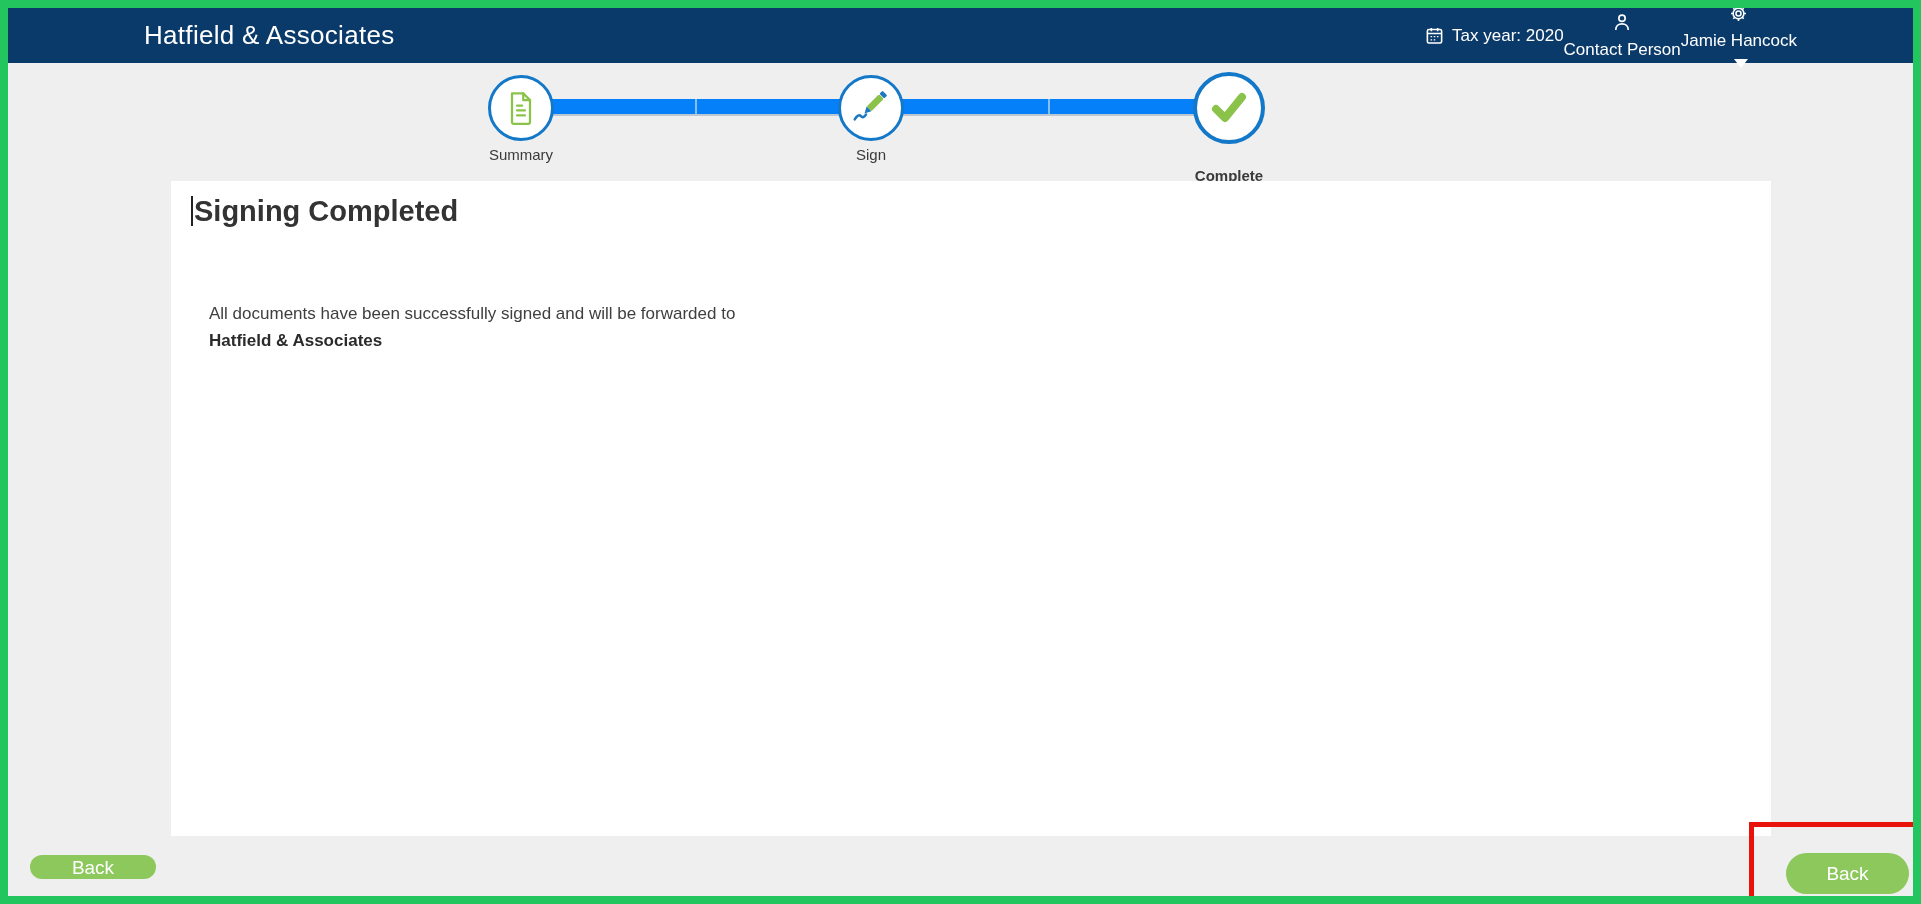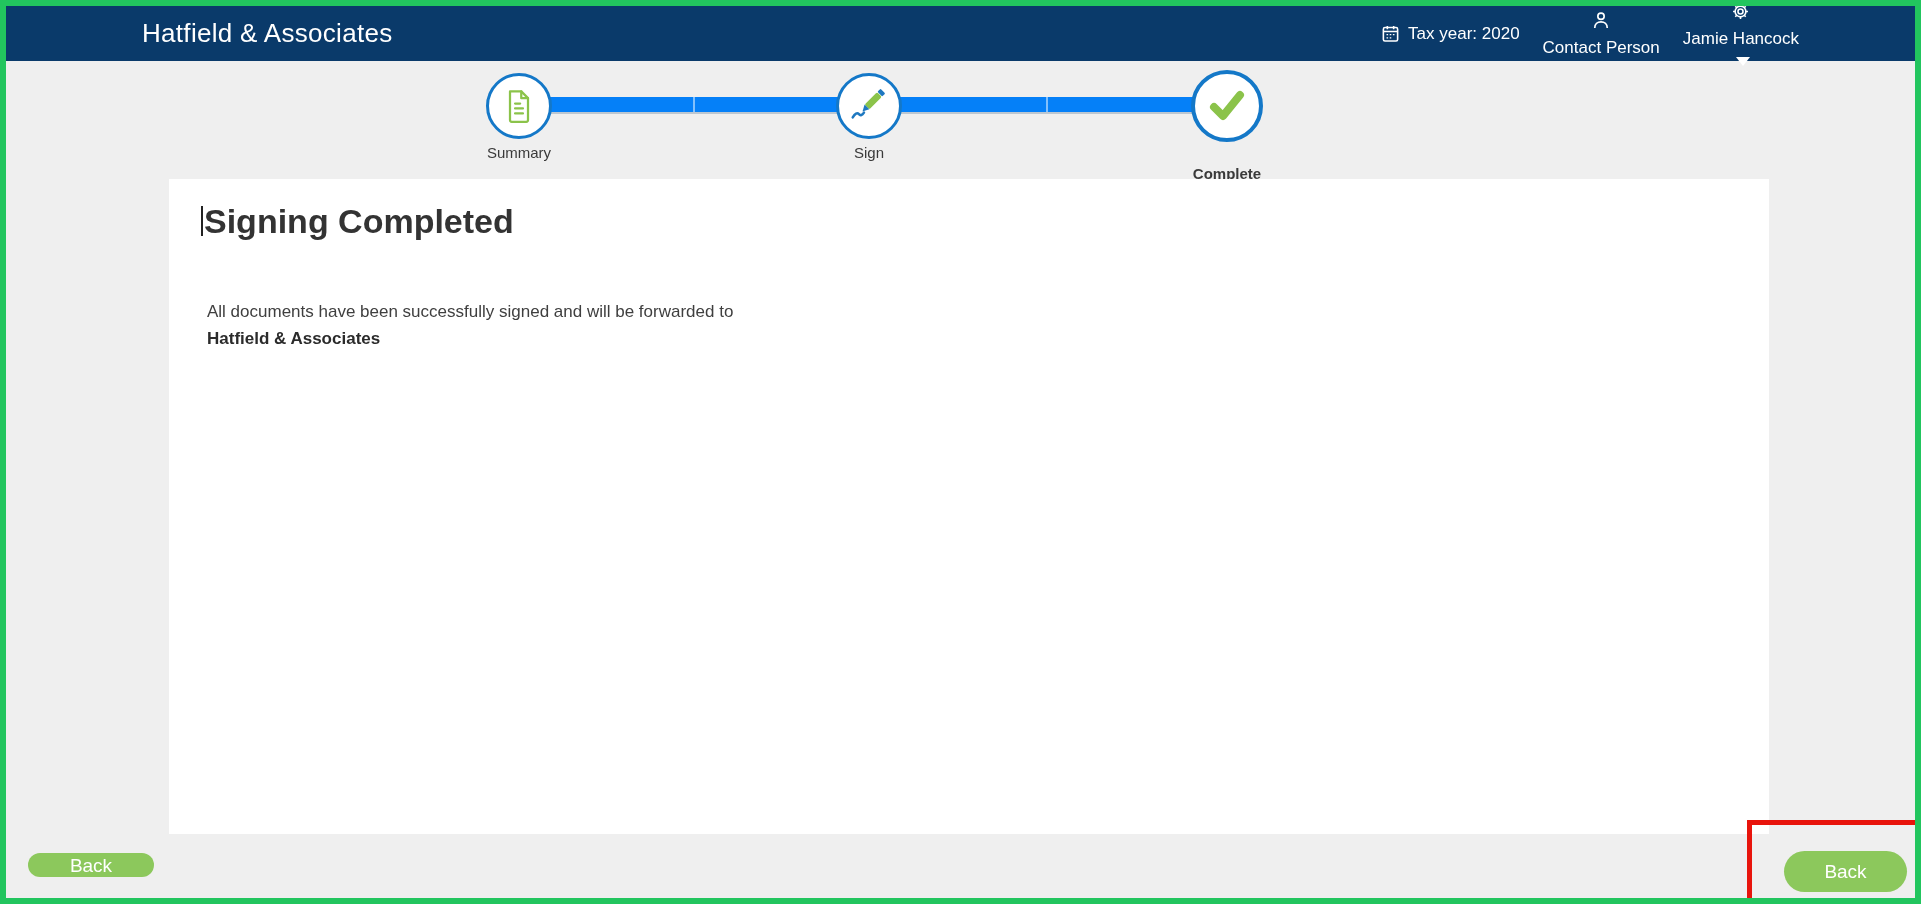--- a/index.html
+++ b/index.html
@@ -1,27 +1,27 @@
 <!DOCTYPE html>
 <html style="--header-bg: #0a3a6a; --progress-bar: #0580f8; --step-circle-border: #1478c8; --icon-green: #8bc34a; --button-green: #8cc85c; --page-bg: #efefef; --annotation-red: #e8140c;"><head>
 <meta charset="utf-8">
 <style>
   html,body{margin:0;padding:0;background:#fff;font-family:"Liberation Sans",sans-serif;}
   .screen{
     position:relative;width:1921px;height:904px;box-sizing:border-box;
-    border:6px solid #22c55e;background:var(--page-bg,#efefef);overflow:hidden;
+    border:8px solid #22c55e;background:var(--page-bg,#efefef);overflow:hidden;
   }
   
   .app-header{
     height:55px;background:var(--header-bg,#0a3a6a);color:#fff;
     display:flex;align-items:center;box-sizing:border-box;
     padding:0 116px 0 136px;
   }
   .app-title{font-size:26px;font-weight:400;letter-spacing:.3px;white-space:nowrap;}
-  .header-right{margin-left:auto;display:flex;align-items:center;gap:23px;font-size:17px;}
+  .header-right{margin-left:auto;display:flex;align-items:center;font-size:17px;}
   .header-item{display:flex;align-items:center;gap:8px;white-space:nowrap;cursor:default;}
   .header-item.clickable{cursor:pointer;flex-direction:column;}
   .header-item svg{display:block;}
   .caret-down{width:0;height:0;border-left:7px solid transparent;border-right:7px solid transparent;border-top:9px solid #fff;margin-left:5px;}
   
   .stepper{position:absolute;left:0;top:55px;width:100%;height:125px;}
   .bar{
     position:absolute;left:513px;top:36px;width:708px;height:15px;
     background:var(--progress-bar,#0580f8);
     box-shadow:0 2px 0 rgba(10,58,106,.22);
@@ -40,21 +40,21 @@
   .step-circle svg{display:block;}
   .step-label{position:absolute;top:83px;width:160px;text-align:center;font-size:15px;color:#3a3a3a;}
   .l1{left:433px}
   .l2{left:783px}
   .l3{left:1141px;font-weight:700;top:104px;text-decoration:underline;}
   
   .card{
     position:absolute;left:163px;top:173px;width:1600px;height:655px;
     background:#fff;box-sizing:border-box;padding:14px 20px;
   }
-  .heading{margin:12px;font-size:34px;font-weight:700;color:#333;display:flex;align-items:center;line-height:32px;}
+  .heading{margin:0;font-size:29px;font-weight:700;color:#333;display:flex;align-items:center;line-height:32px;}
   .text-cursor{display:inline-block;width:2px;height:30px;background:#222;margin-right:1px;}
   .message{position:absolute;left:20px;top:101px;margin:18px;font-size:17px;line-height:27px;color:#3f3f3f;}
   .message strong{color:#2b2b2b;}
   
   .pill{
     position:absolute;border:none;border-radius:21px;
     background:var(--button-green,#8cc85c);color:#fff;font-size:19px;
     font-family:"Liberation Sans",sans-serif;cursor:pointer;line-height:1;
   }
   .back{left:22px;top:847px;width:126px;height:24px;}

